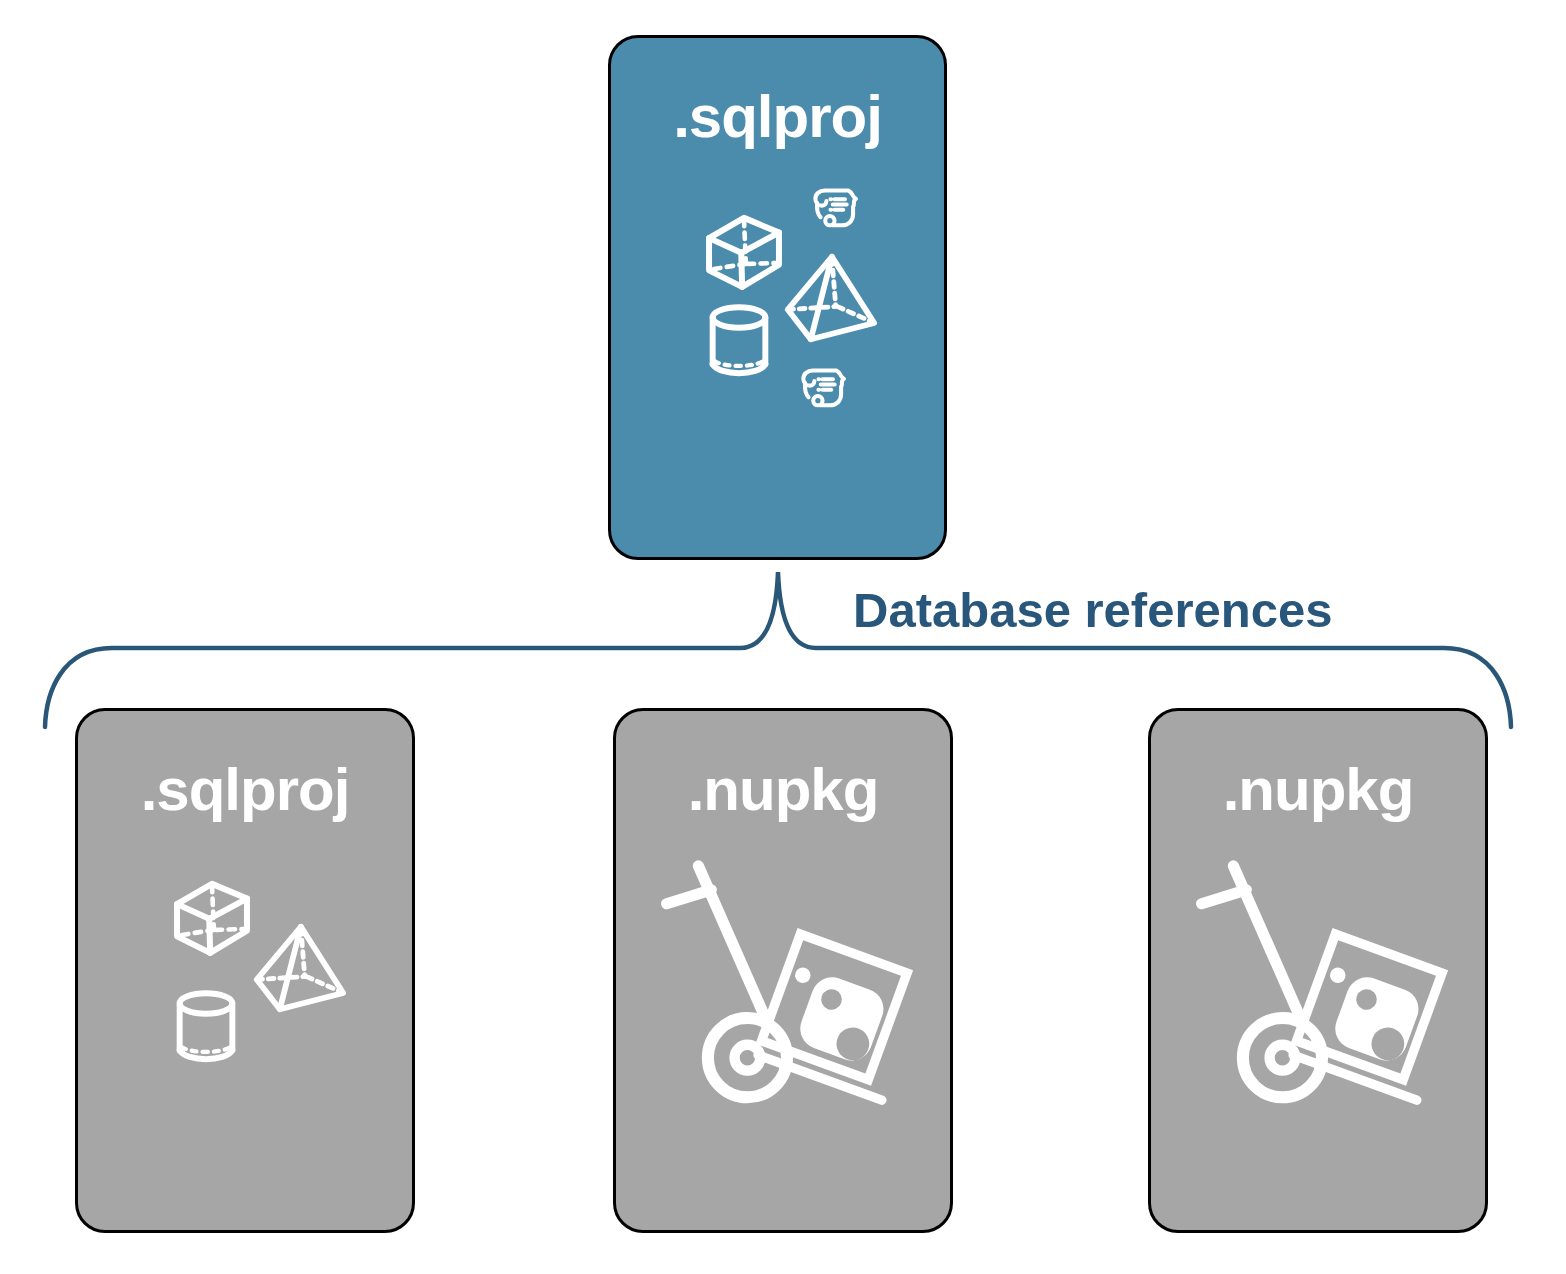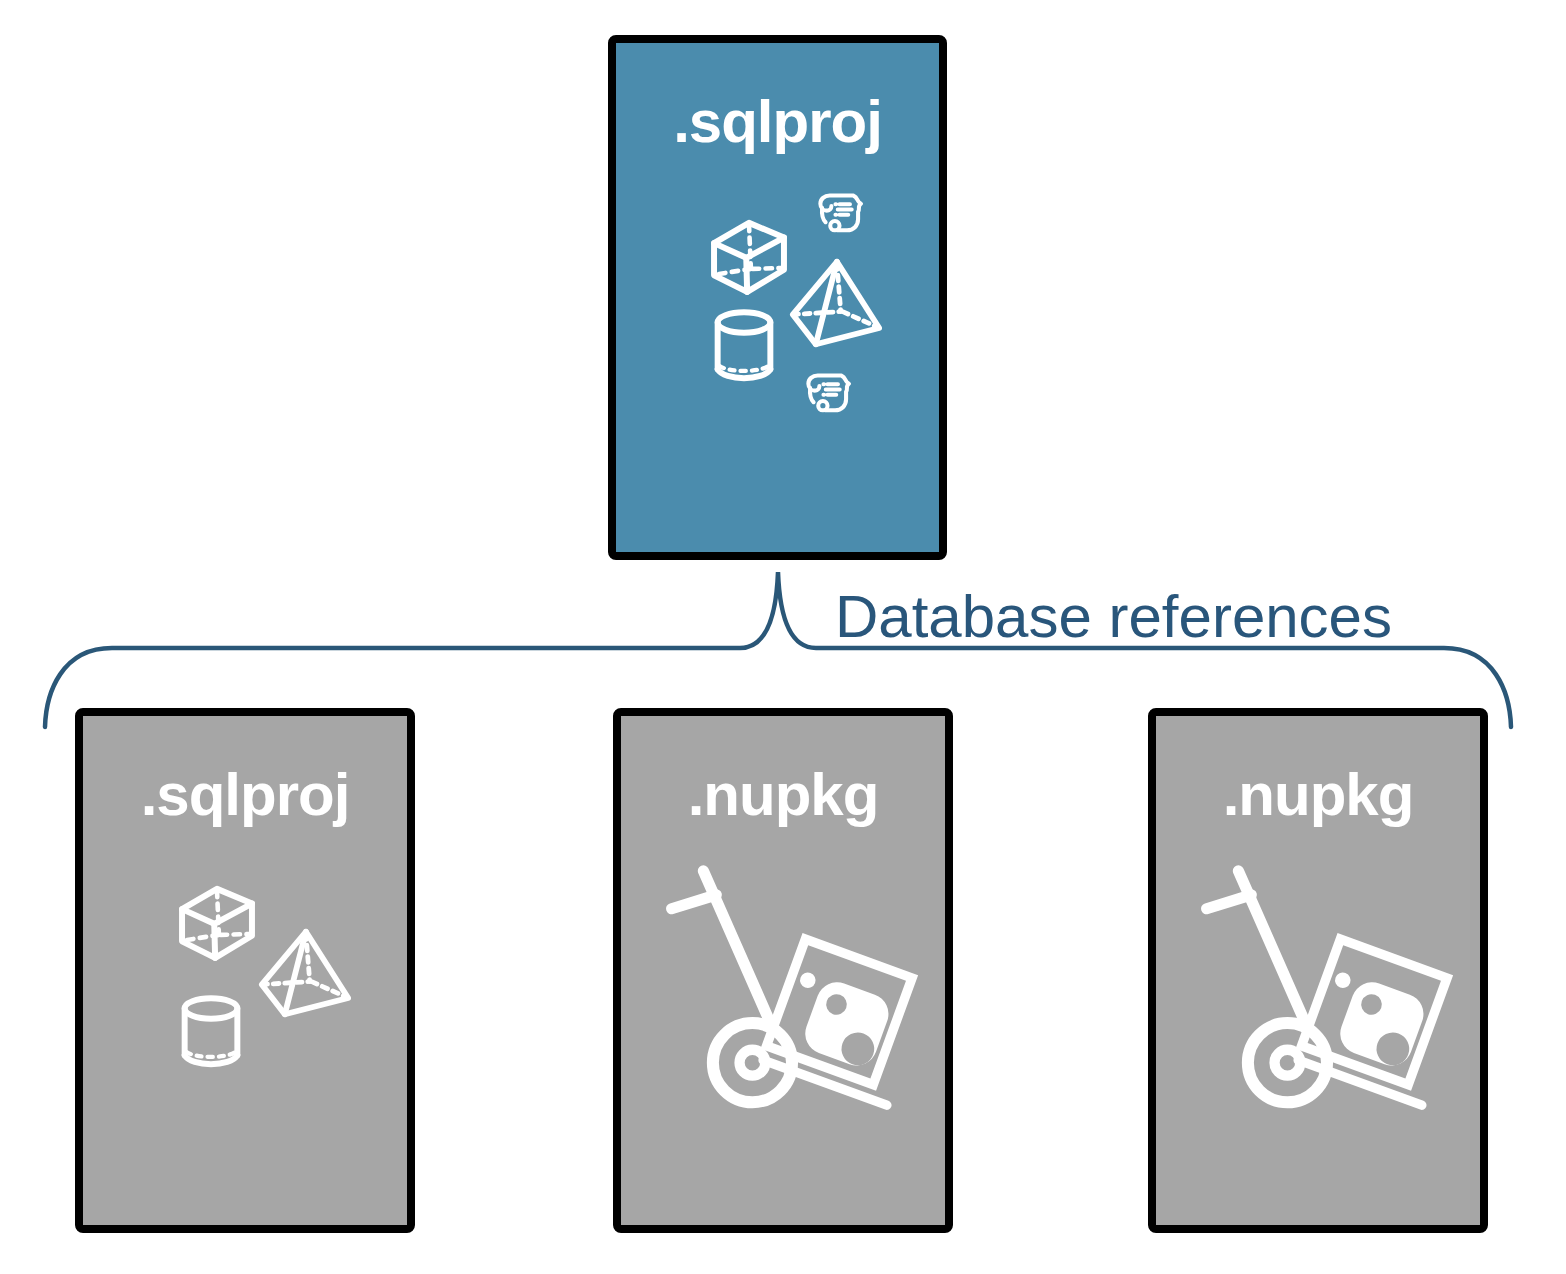--- a/index.html
+++ b/index.html
@@ -2,35 +2,35 @@
 <html><head>
 <meta charset="utf-8">
 <style>
   html,body{margin:0;padding:0;background:#ffffff;}
   .canvas{
     position:relative;width:1566px;height:1274px;background:#ffffff;overflow:hidden;
     font-family:"Liberation Sans", sans-serif;
   }
   .card{
     position:absolute;box-sizing:border-box;
-    border:8px solid #000000;border-radius:8px;
+    border:3px solid #000000;border-radius:30px;
   }
   .card-root{left:608px;top:35px;width:339px;height:525px;background:#4B8CAD;}
   .card-ref0{left:75px;top:708px;width:340px;height:525px;background:#A6A6A6;}
   .card-ref1{left:613px;top:708px;width:340px;height:525px;background:#A6A6A6;}
   .card-ref2{left:1148px;top:708px;width:340px;height:525px;background:#A6A6A6;}
   .card-title{
     position:absolute;left:0;right:0;top:44px;text-align:center;
     font-size:60px;font-weight:700;letter-spacing:-1px;color:#ffffff;
   }
   .icon{position:absolute;}
   .brace-layer{position:absolute;left:0;top:0;pointer-events:none;}
   .conn-label{
-    position:absolute;left:835px;top:582px;
-    font-size:60px;font-weight:400;color:#29567B;white-space:nowrap;
+    position:absolute;left:853px;top:582px;
+    font-size:49px;font-weight:700;color:#29567B;white-space:nowrap;
   }
 </style>
 </head>
 <body>
 
 <div class="canvas">
 
   <div class="card card-root">
     <div class="card-title">.sqlproj</div>
 

